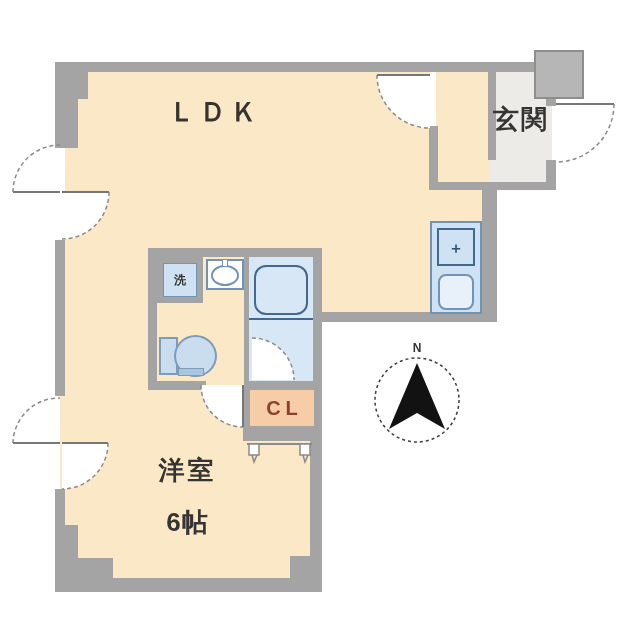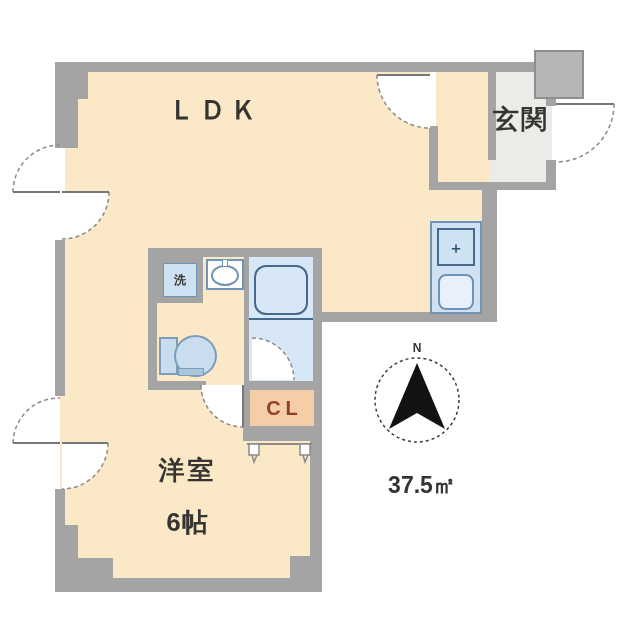--- a/index.html
+++ b/index.html
@@ -124,20 +124,19 @@
     <line x1="247" y1="444" x2="312" y2="444" stroke="#8a8a8a" stroke-width="2"></line>
     <rect x="249" y="444" width="10" height="11" fill="#ffffff" stroke="#8a8a8a" stroke-width="1.5"></rect>
     <rect x="300" y="444" width="10" height="11" fill="#ffffff" stroke="#8a8a8a" stroke-width="1.5"></rect>
     <path d="M252,455 L254,462 L257,455" fill="none" stroke="#8a8a8a" stroke-width="1.5"></path>
     <path d="M303,455 L305,462 L308,455" fill="none" stroke="#8a8a8a" stroke-width="1.5"></path>
 
     <circle cx="417" cy="400" r="42" fill="none" stroke="#3c3c3c" stroke-width="1.5" stroke-dasharray="3,3"></circle>
     <path d="M417,363 L445,429 L417,413 L389,429 Z" fill="#121212"></path>
   </svg>
 
-  <div class="lbl" style="left:130px;top:99px;width:170px;font-size:27px;letter-spacing:4px;font-family:Liberation Mono, monospace;">ＬＤＫ</div>
+  <div class="lbl" style="left:130px;top:99px;width:170px;font-size:27px;letter-spacing:4px;">ＬＤＫ</div>
   <div class="lbl" style="left:490px;top:106px;width:62px;font-size:26px;letter-spacing:2px;">玄関</div>
   <div class="lbl" style="left:120px;top:457px;width:135px;font-size:26px;letter-spacing:3px;">洋室</div>
   <div class="lbl" style="left:120px;top:500px;width:135px;font-size:26px;letter-spacing:1px;margin-top:9px;">6帖</div>
-  <div class="lbl" style="left:372px;top:474px;width:100px;font-size:23px;">37.5㎡</div>
   <div class="lbl" style="left:403px;top:342px;width:28px;font-size:12px;">N</div>
 
 </div>
 
 </body></html>

